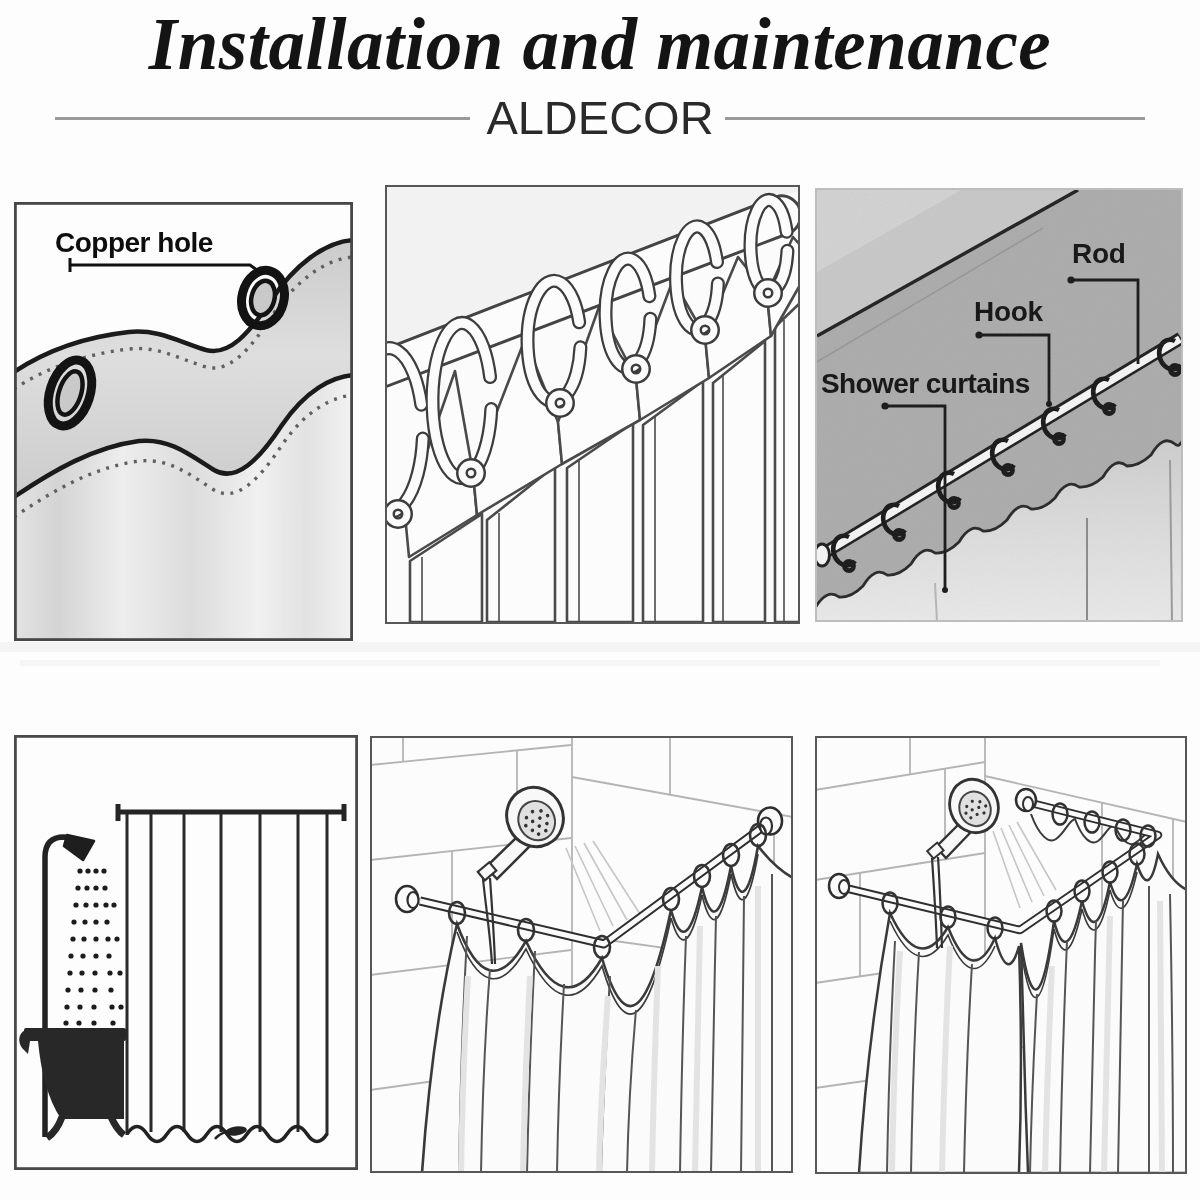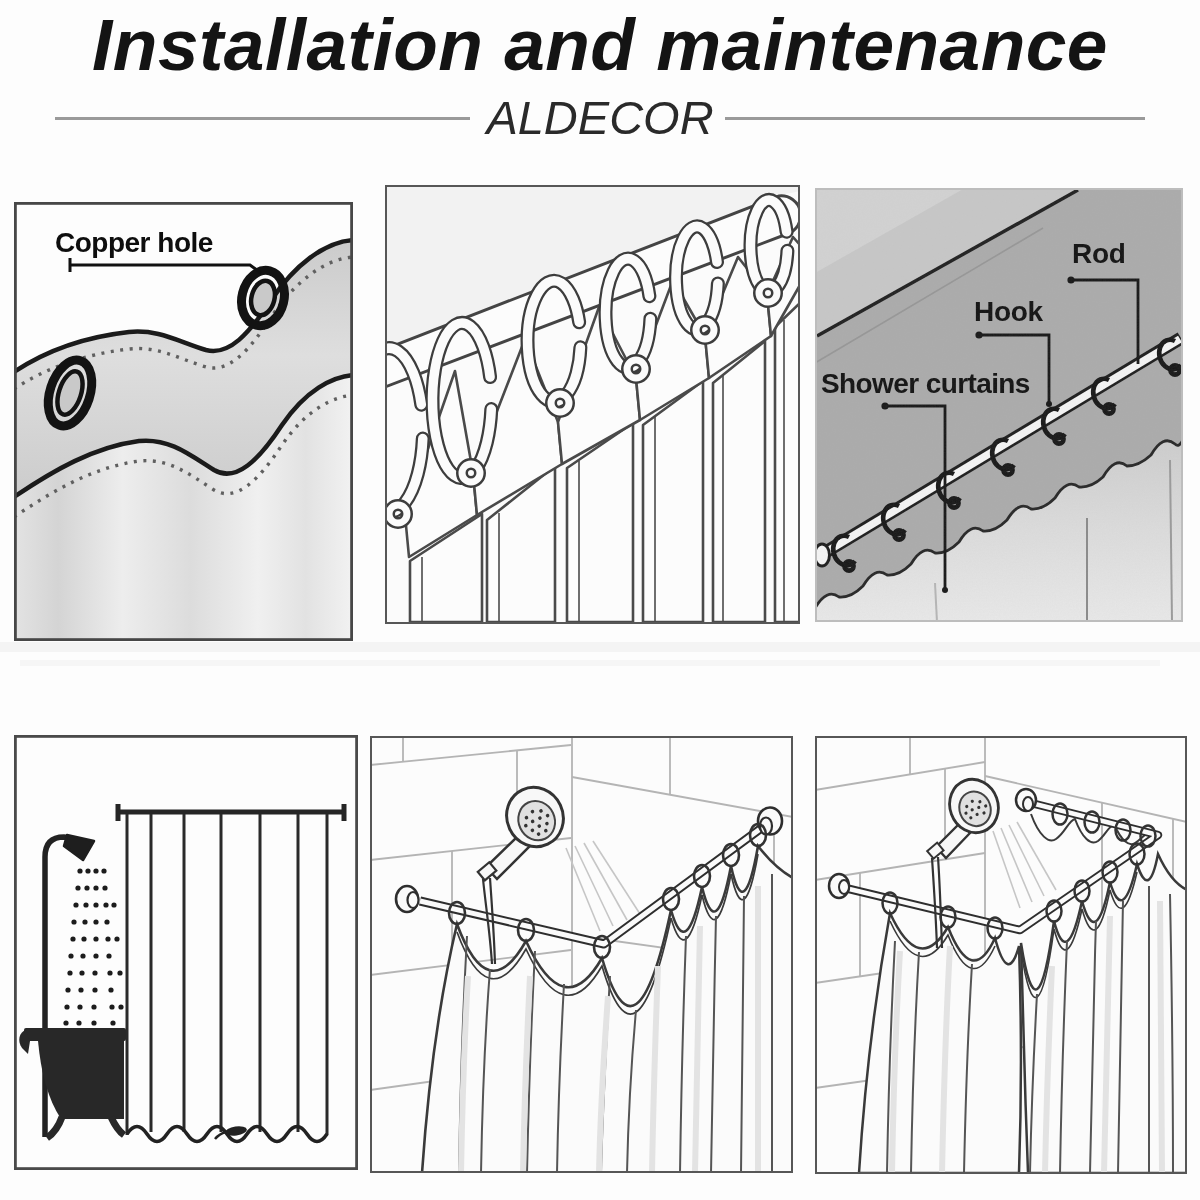--- a/index.html
+++ b/index.html
@@ -1,22 +1,22 @@
 <!DOCTYPE html>
 <html><head>
 <meta charset="utf-8">
 <style>
   html,body{margin:0;padding:0;}
   body{width:1200px;height:1200px;background:#fdfdfd;position:relative;overflow:hidden;
        font-family:"Liberation Sans",sans-serif;}
   .title{position:absolute;left:0;top:3px;width:1200px;text-align:center;
          font-size:73px;font-weight:bold;font-style:italic;color:#141414;
-         letter-spacing:0.5px;white-space:nowrap;}
+         letter-spacing:0.5px;white-space:nowrap;font-family:Liberation Serif, serif;}
   .sub{position:absolute;left:0;top:90px;width:1200px;text-align:center;
-       font-size:47px;font-style:italic;color:#2a2a2a;letter-spacing:0px;}
+       font-size:47px;color:#2a2a2a;letter-spacing:0px;}
   .hline{position:absolute;height:3px;background:#9a9a9a;top:117px;}
   .hl-l{left:55px;width:415px;}
   .hl-r{left:725px;width:420px;}
   .panel{position:absolute;}
   svg{display:block;}
 </style>
 </head>
 <body>
   <div class="title">Installation and maintenance</div>
   <div class="sub">ALDECOR</div>

